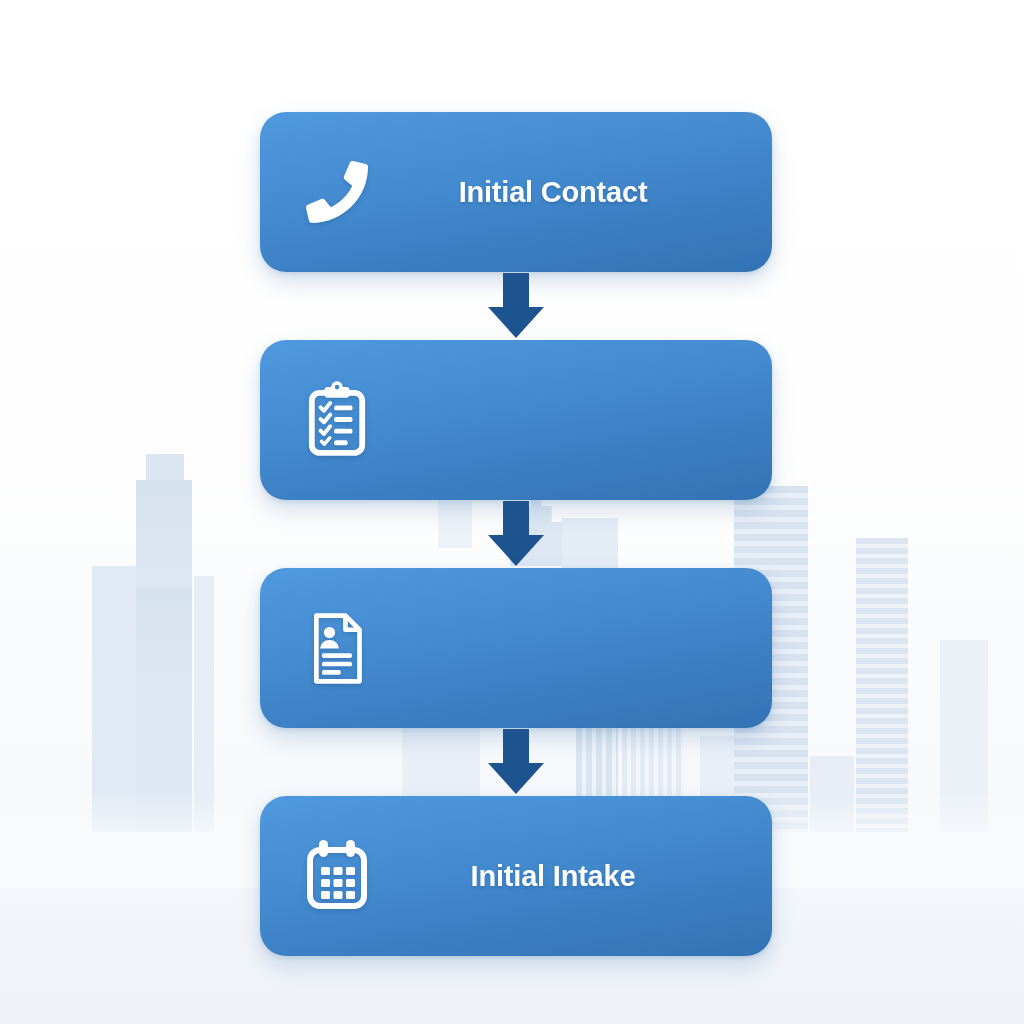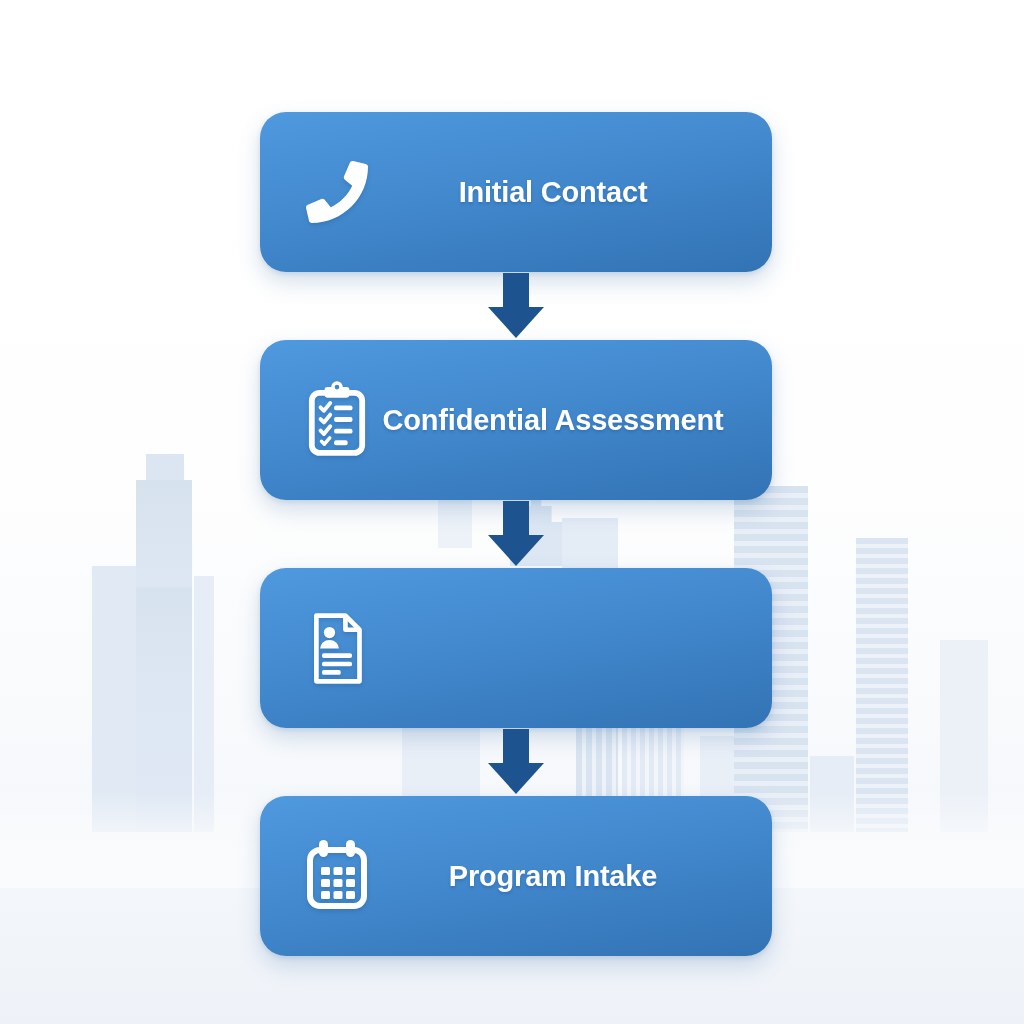--- a/index.html
+++ b/index.html
@@ -92,21 +92,20 @@
           <path d="M15 27 l3.5 3.5 l6.5 -8" stroke="#ffffff" stroke-width="4" fill="none" stroke-linecap="round" stroke-linejoin="round"></path>
           <rect x="29" y="25" width="19" height="5" rx="2" fill="#ffffff"></rect>
           <path d="M15 39 l3.5 3.5 l6.5 -8" stroke="#ffffff" stroke-width="4" fill="none" stroke-linecap="round" stroke-linejoin="round"></path>
           <rect x="29" y="37" width="19" height="5" rx="2" fill="#ffffff"></rect>
           <path d="M15 51 l3.5 3.5 l6.5 -8" stroke="#ffffff" stroke-width="4" fill="none" stroke-linecap="round" stroke-linejoin="round"></path>
           <rect x="29" y="49" width="19" height="5" rx="2" fill="#ffffff"></rect>
           <path d="M16 62 l3 3 l5.5 -6.5" stroke="#ffffff" stroke-width="3.6" fill="none" stroke-linecap="round" stroke-linejoin="round"></path>
           <rect x="29" y="61" width="14" height="5" rx="2" fill="#ffffff"></rect>
         </svg>
       </span>
-      <span class="step-label">Confidential Assessment</span>
     </div>
 
     <div class="gap">
       <svg width="56" height="66" viewBox="0 0 56 66">
         <rect class="arrow-fill" x="15" y="0" width="26" height="36"></rect>
         <polygon class="arrow-fill" points="0,34 56,34 28,65"></polygon>
       </svg>
     </div>
 
     <div class="step">
@@ -140,17 +139,17 @@
           <rect x="28.5" y="27" width="9" height="8" rx="1.5" fill="#ffffff"></rect>
           <rect x="41" y="27" width="9" height="8" rx="1.5" fill="#ffffff"></rect>
           <rect x="16" y="39" width="9" height="8" rx="1.5" fill="#ffffff"></rect>
           <rect x="28.5" y="39" width="9" height="8" rx="1.5" fill="#ffffff"></rect>
           <rect x="41" y="39" width="9" height="8" rx="1.5" fill="#ffffff"></rect>
           <rect x="16" y="51" width="9" height="8" rx="1.5" fill="#ffffff"></rect>
           <rect x="28.5" y="51" width="9" height="8" rx="1.5" fill="#ffffff"></rect>
           <rect x="41" y="51" width="9" height="8" rx="1.5" fill="#ffffff"></rect>
         </svg>
       </span>
-      <span class="step-label">Program Intake</span>
+      <span class="step-label">Initial Intake</span>
     </div>
 
   </div>
 </div>
 
 </body></html>

